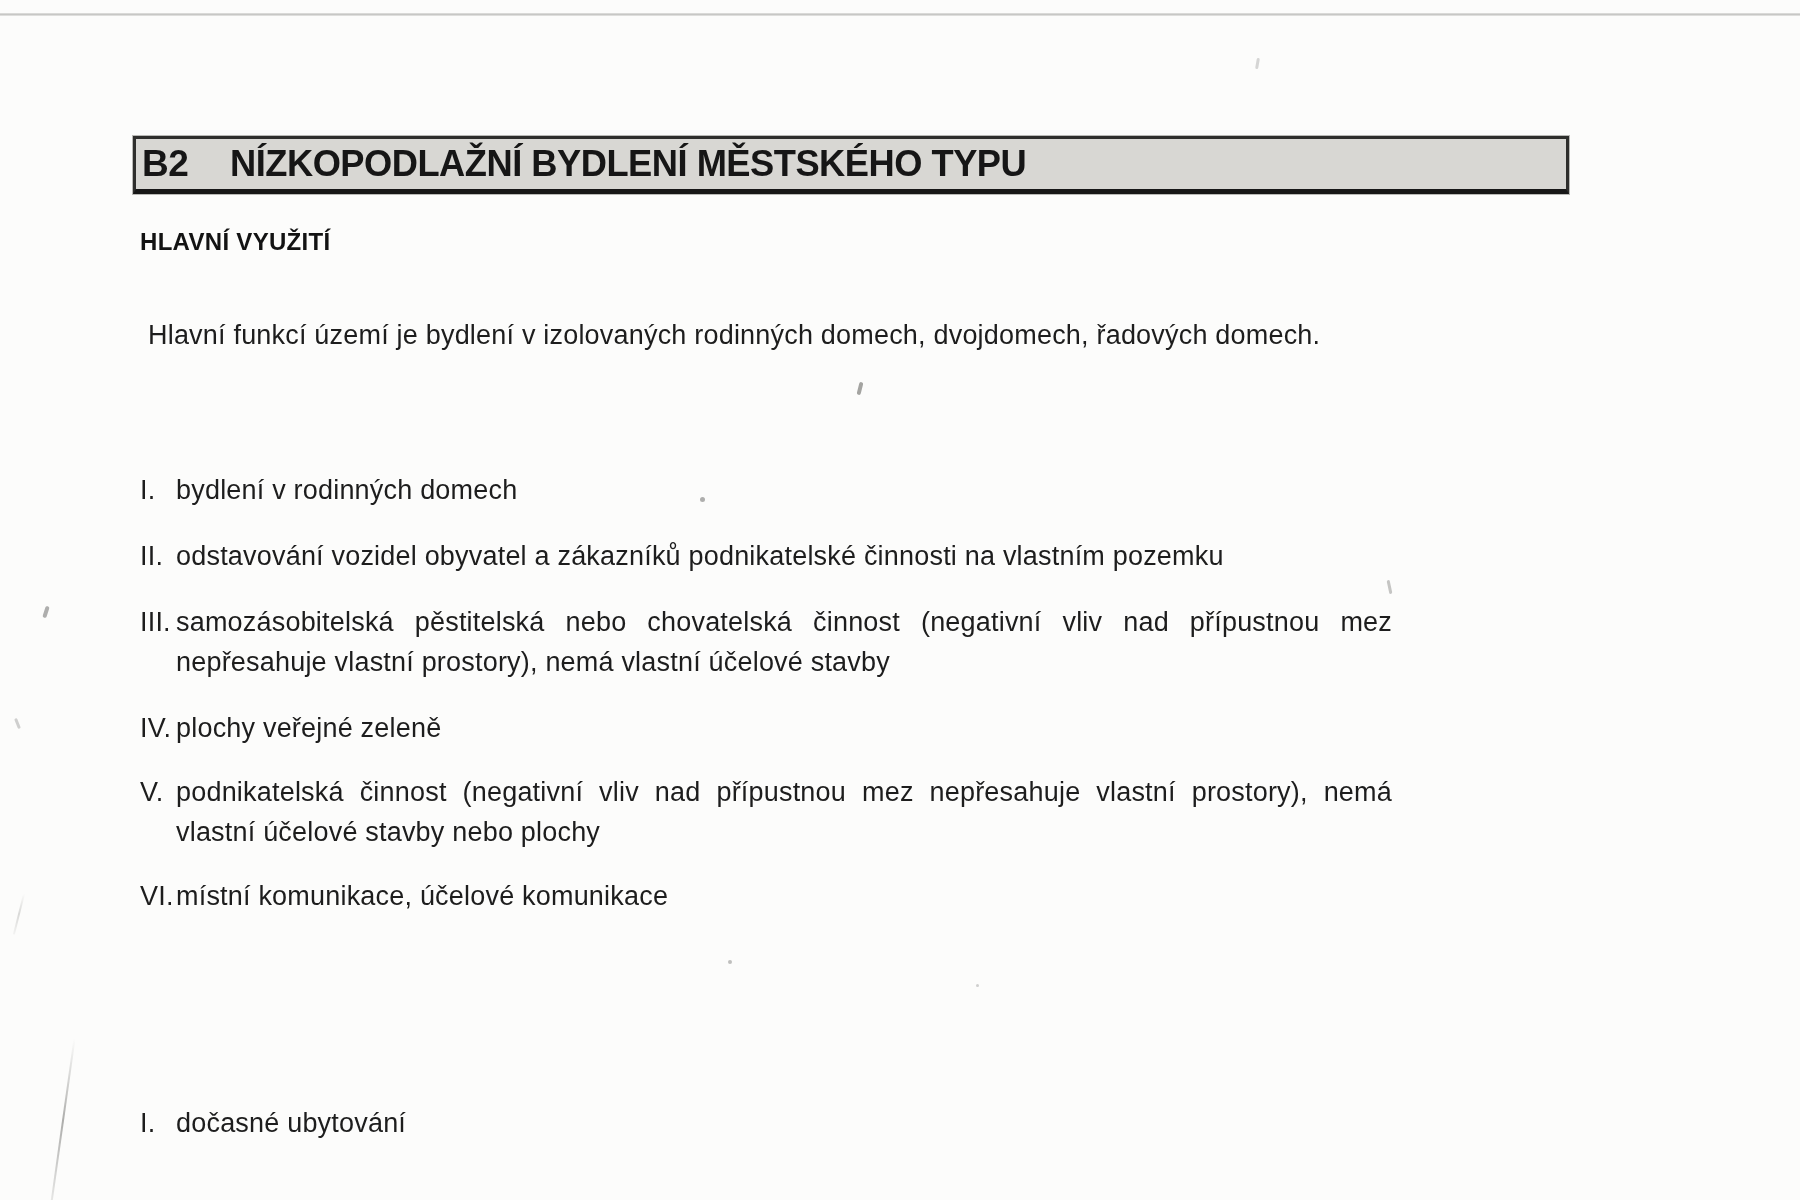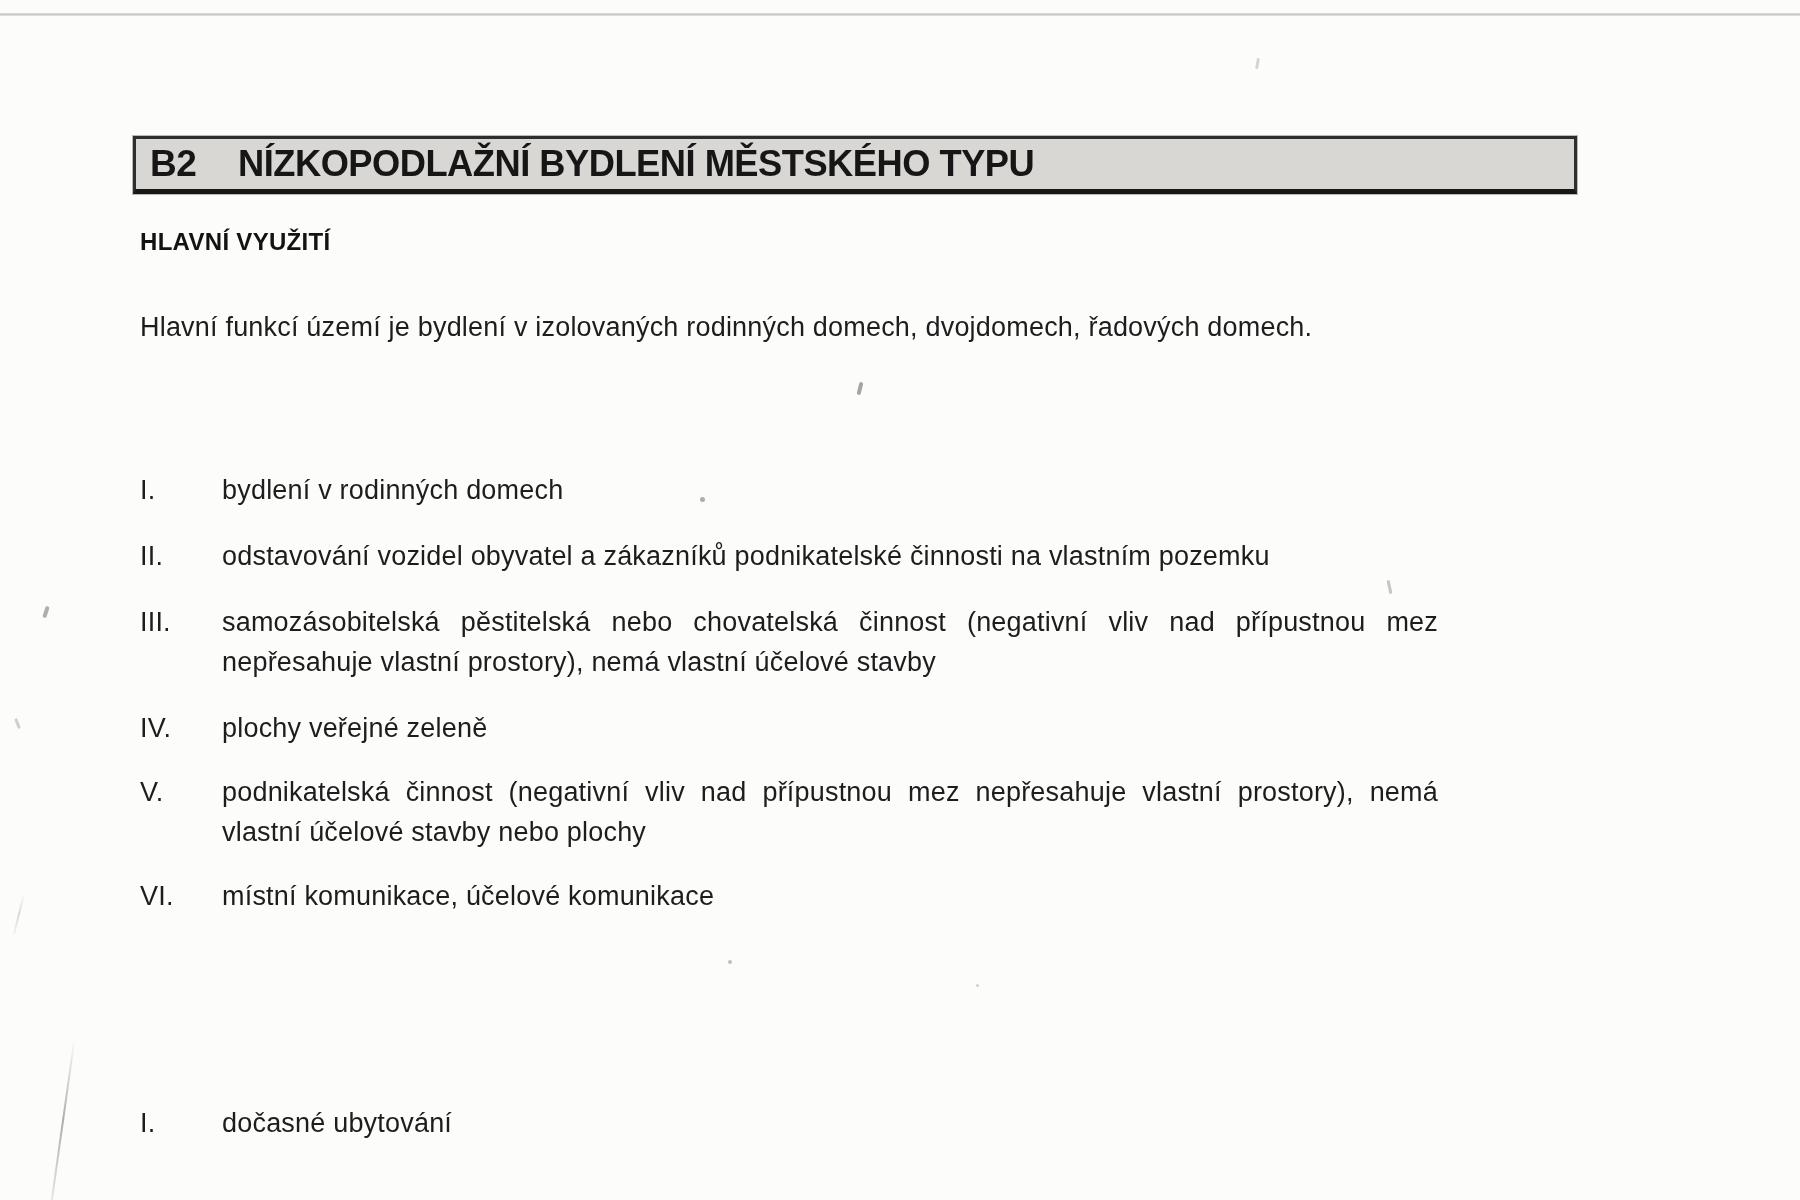--- a/index.html
+++ b/index.html
@@ -20,56 +20,56 @@
     width: 1800px; height: 3px;
     background: linear-gradient(to bottom, #e2e2e0, #c7c7c5, #e9e9e7);
   }
   .title-bar {
     position: absolute; left: 133px; top: 136px;
     width: 1424px; height: 50px;
     background: #d8d7d3;
     border: 3px solid #2e2e2c;
     border-bottom: 5px solid #171717;
     display: flex; align-items: center;
-    padding-left: 14px;
+    padding-left: 6px;
     box-shadow: 0 0 0 1px #b9b9b6;
   }
   .title-code {
     font-weight: bold; font-size: 37px; color: #161616;
     letter-spacing: -0.5px;
   }
   .title-text {
     font-weight: bold; font-size: 37px; color: #161616;
     margin-left: 42px; letter-spacing: -0.5px;
     transform: scaleX(0.98); transform-origin: left center;
     white-space: nowrap;
   }
   .sec-heading {
     position: absolute; left: 140px;
     margin: 0;
     font-weight: bold; font-size: 24px; color: #131313;
     letter-spacing: 0.3px; white-space: nowrap;
   }
   .body-par {
     position: absolute; left: 140px;
-    margin: 0;
+    margin: 8px;
     font-size: 27px; color: #1d1d1d;
     white-space: nowrap; letter-spacing: 0.2px;
   }
   .list-item {
     position: absolute; left: 140px;
     width: 1300px;
     font-size: 27px; color: #1d1d1d;
     line-height: 40px; letter-spacing: 0.2px;
   }
   .numeral {
     position: absolute; left: 0; top: 0;
   }
   .item-text {
-    display: block; margin-left: 82px; width: 1216px;
+    display: block; margin-left: 36px; width: 1216px;
   }
   .list-item.justified .item-text {
     text-align: justify;
     -moz-text-align-last: left; text-align-last: left;
   }
   
   .artifact { position: absolute; background: #8d8d8b; border-radius: 2px; }
   .crease {
     position: absolute; width: 2px;
     background: linear-gradient(to bottom, rgba(150,150,148,0), #adadab, rgba(150,150,148,0.2));

